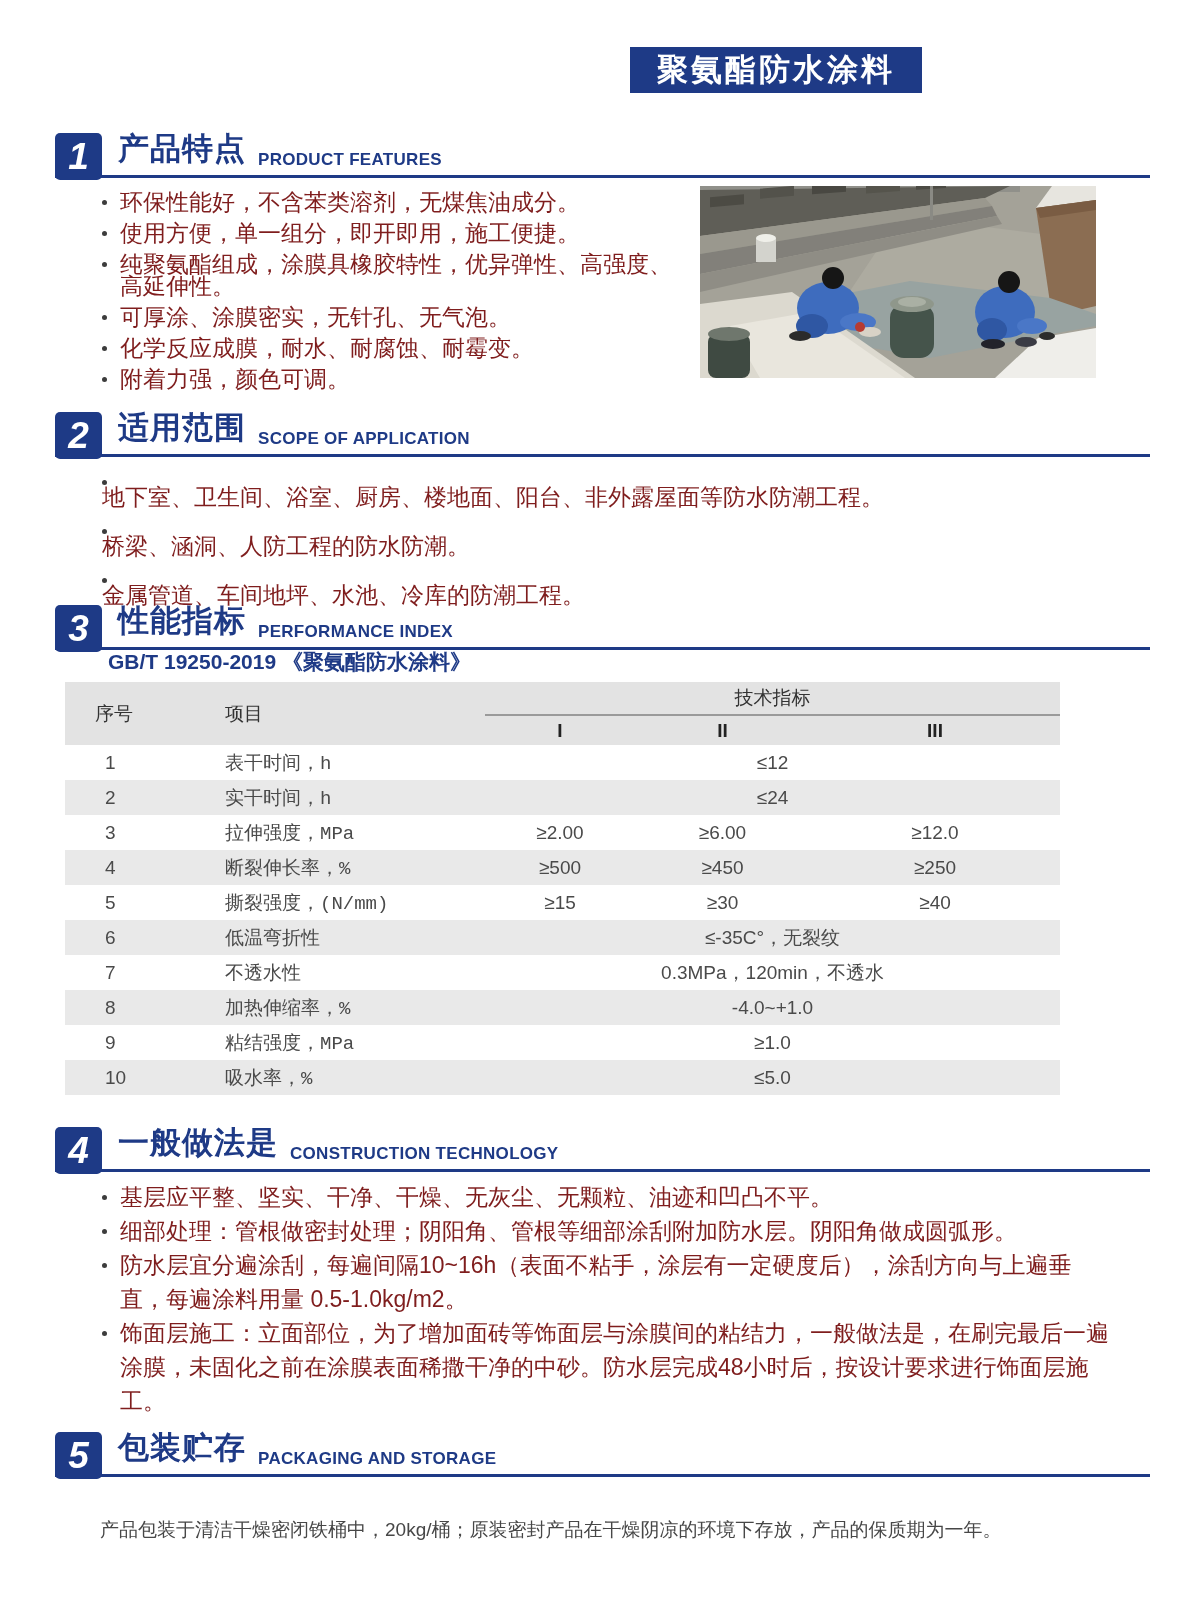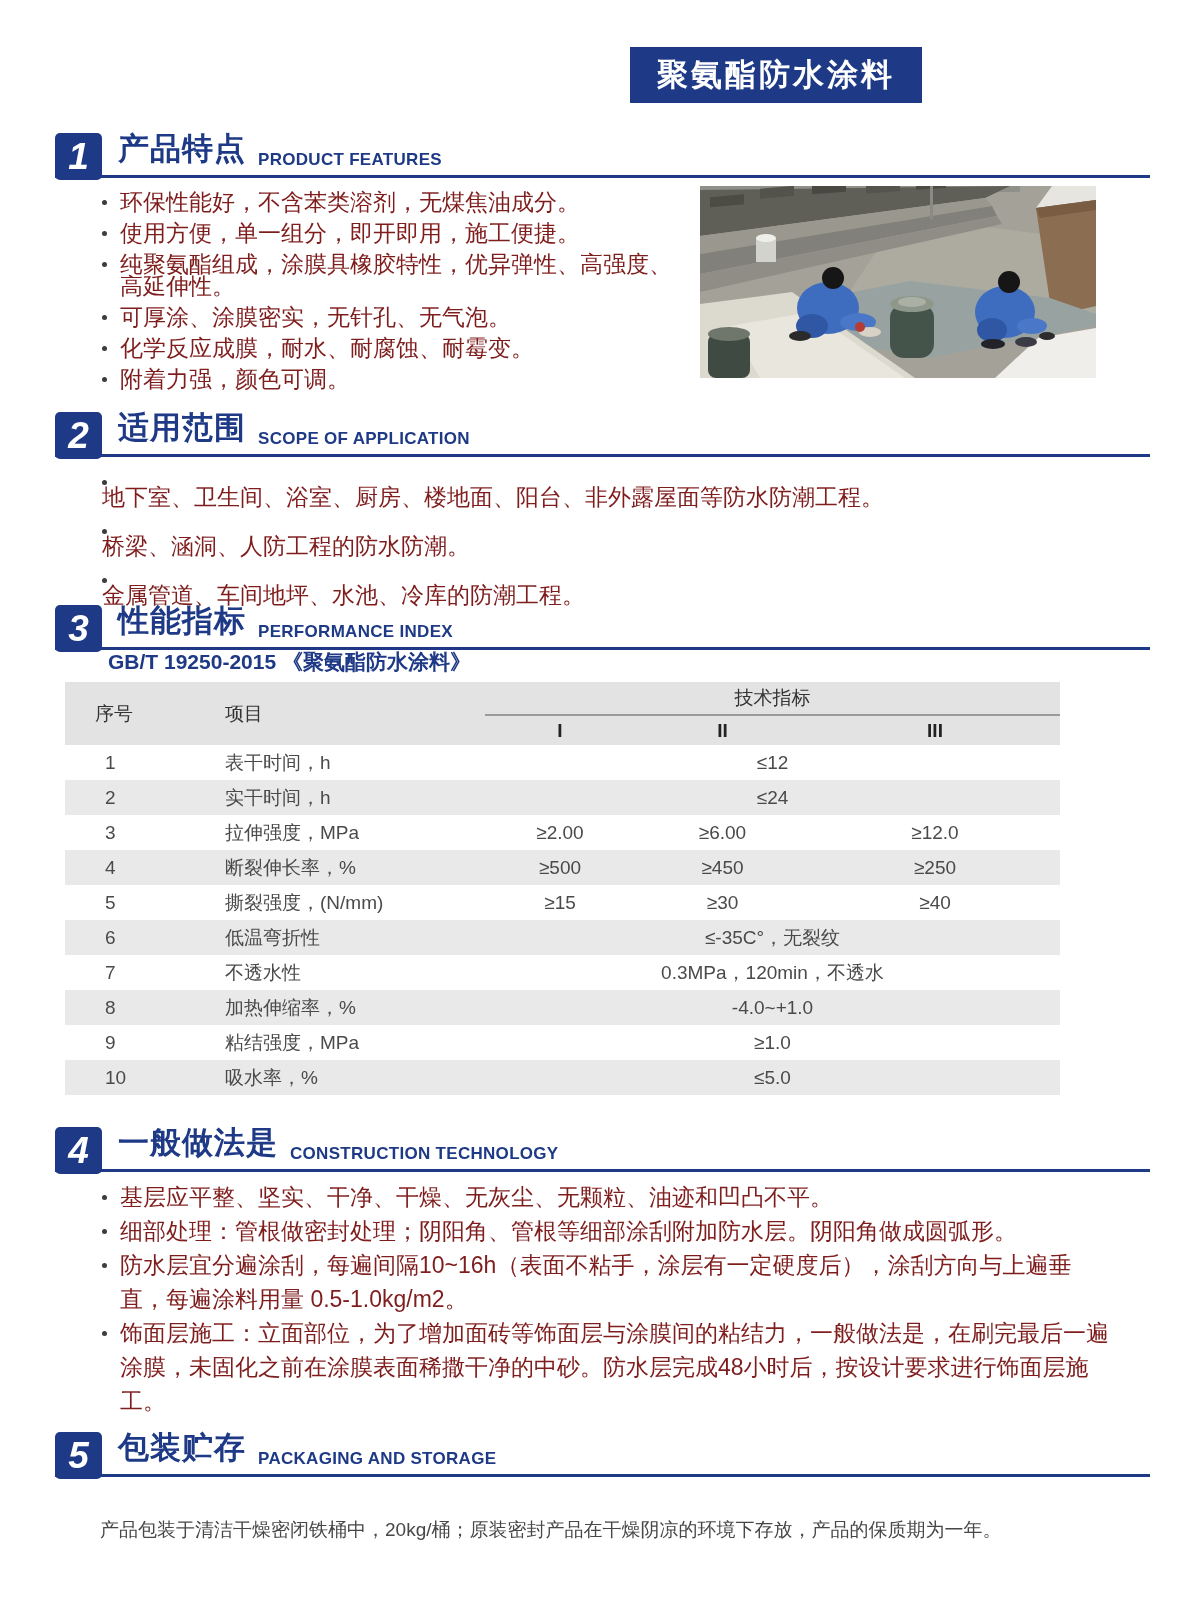--- a/index.html
+++ b/index.html
@@ -2,21 +2,21 @@
 <html><head>
 <meta charset="utf-8">
 <style>
   html,body{margin:0;padding:0;background:#ffffff;}
   .page{
     position:relative;width:1200px;height:1600px;background:#ffffff;
     font-family:"Liberation Sans","DejaVu Sans",sans-serif;overflow:hidden;
   }
   
   .banner{
-    position:absolute;left:630px;top:47px;width:292px;height:56px;
+    position:absolute;left:630px;top:47px;width:292px;height:46px;
     background:#1e3a86;color:#ffffff;font-size:31px;font-weight:bold;
     display:flex;align-items:center;justify-content:center;letter-spacing:3px;
   }
   
   .sec-header{
     position:absolute;left:55px;width:1095px;height:52px;
     display:flex;align-items:flex-end;border-bottom:3px solid #1e3a86;
   }
   .badge{
     width:47px;height:47px;background:#1e3a86;color:#ffffff;border-radius:5px;
@@ -45,21 +45,21 @@
     position:absolute;left:65px;top:682px;width:995px;
     border-collapse:collapse;table-layout:fixed;font-size:19px;color:#4a4a4a;
   }
   .perf-table th{background:#e3e3e3;font-weight:normal;color:#333333;font-size:19px;}
   .perf-table th.h-no{text-align:left;padding-left:30px;}
   .perf-table th.h-item{text-align:left;padding-left:25px;}
   .perf-table th.h-group{text-align:center;height:30px;border-bottom:2px solid #9a9a9a;}
   .perf-table th.h-sub{text-align:center;height:27px;font-weight:bold;color:#222;}
   .perf-table td{height:33px;}
   .perf-table td.c-no{padding-left:40px;text-align:left;}
-  .perf-table td.c-item{padding-left:25px;text-align:left;}
+  .perf-table td.c-item{padding-left:25px;text-align:left;font-family:Liberation Mono, monospace;}
   .perf-table td.c-val{text-align:center;}
   .perf-table tbody tr:nth-child(even) td{background:#e9e9e9;}
   
   .pack-body{position:absolute;left:100px;top:1496px;width:1010px;font-size:19px;color:#474747;line-height:30px;}
 </style>
 </head>
 <body>
 
 <div class="page">
 
@@ -178,21 +178,21 @@
         <span>金属管道、车间地坪、水池、冷库的防潮工程。</span>
       </li>
   </ul>
 
   <div class="sec-header" style="top:595px">
     <div class="badge">3</div>
     <div class="sec-title">性能指标</div>
     <div class="sec-sub">PERFORMANCE INDEX</div>
   </div>
 
-  <div class="gbt">GB/T 19250-2015 《聚氨酯防水涂料》</div>
+  <div class="gbt">GB/T 19250-2019 《聚氨酯防水涂料》</div>
 
   <table class="perf-table">
     <colgroup>
       <col style="width:135px">
         <col style="width:285px">
         <col style="width:150px">
         <col style="width:175px">
         <col style="width:250px">
     </colgroup>
     <thead>

